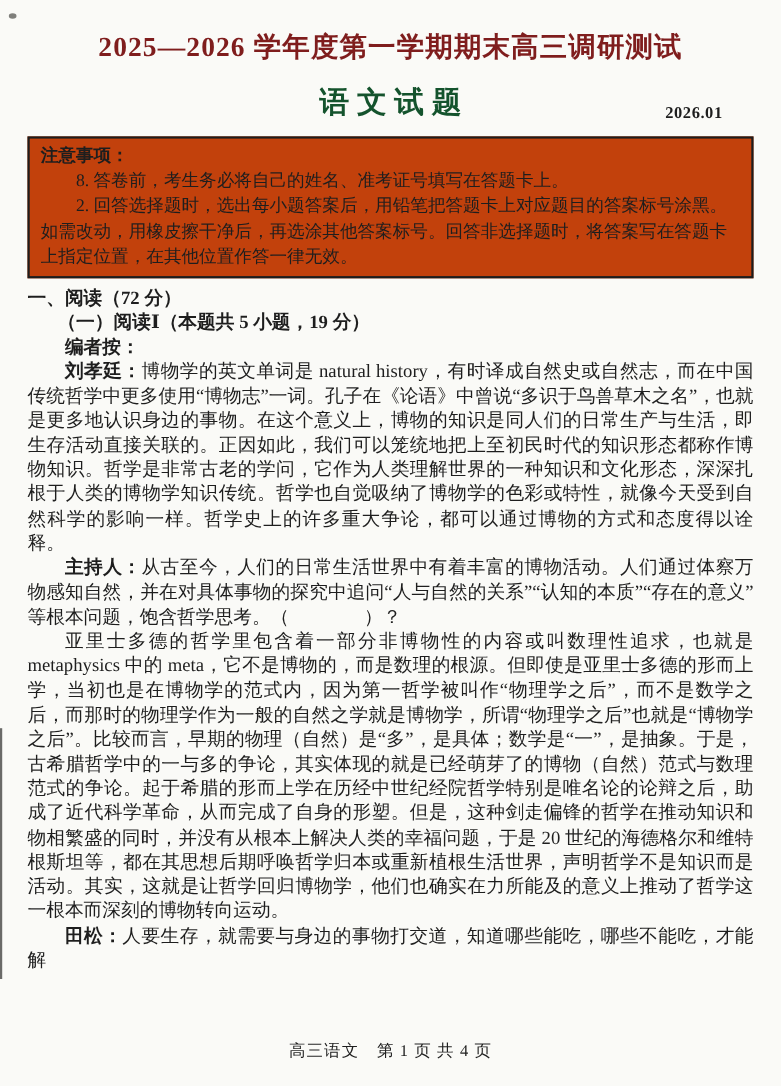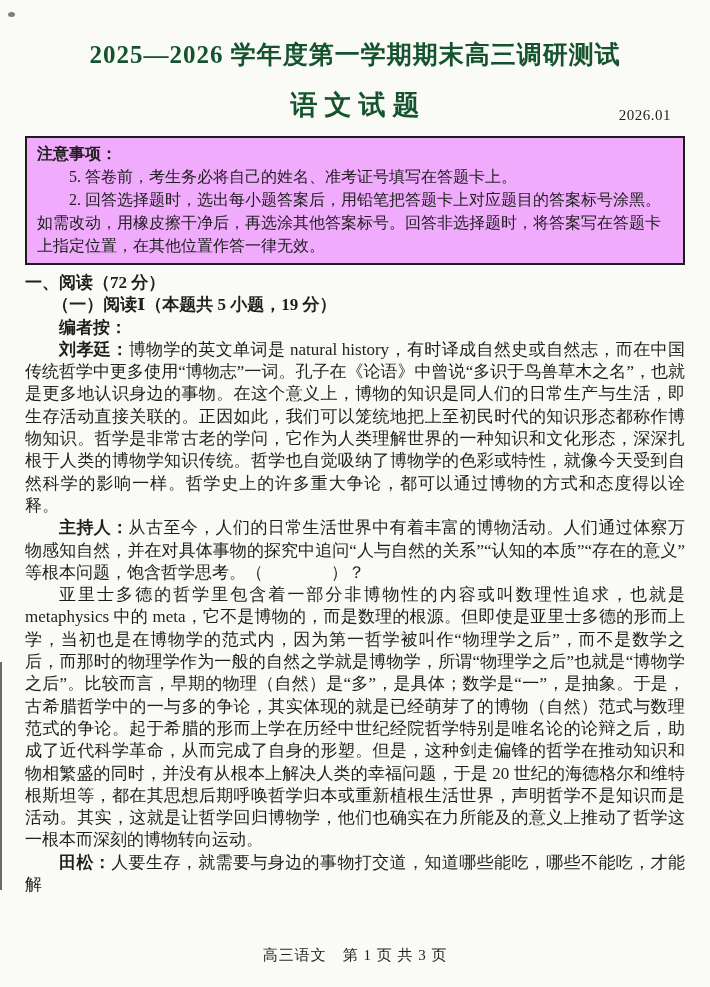--- a/index.html
+++ b/index.html
@@ -11,52 +11,52 @@
     position: relative;
     overflow: hidden;
   }
   .sheet { padding: 14px 25px 0 25px; }
 
   .doc-title {
     text-align: center;
     font-size: 25px;
     font-weight: bold;
     letter-spacing: 1px;
-    margin: 24px 0 0 0;
-    color: #14532d;
+    margin: 12px 0 0 0;
+    color: #7f1d1d;
   }
   .subtitle-row {
     position: relative;
     text-align: center;
     margin-top: 16px;
     height: 38px;
   }
   .subtitle {
     font-size: 27px;
     font-weight: bold;
     letter-spacing: 7px;
     padding-left: 7px;
     color: #14532d;
   }
   .exam-date {
     position: absolute;
-    right: 14px;
+    right: 28px;
     bottom: 1px;
     font-size: 15px;
-    font-weight: normal;
+    font-weight: bold;
     letter-spacing: 0.5px;
   }
 
   .notice-box {
     border: 2px solid #1d1d1d;
     margin-top: 11px;
     padding: 4px 10px 6px 10px;
     font-size: 16px;
     line-height: 23px;
-    background: #f0abfc;
+    background: #c2410c;
   }
   .notice-heading { font-weight: bold; margin: 0; }
   .notice-item { margin: 0; text-indent: 2em; }
 
   .body-text {
     margin-top: 7px;
     font-size: 17px;
     line-height: 22.3px;
   }
   .body-text p { margin: 0; }
@@ -103,34 +103,34 @@
 
   <h1 class="doc-title">2025—2026 学年度第一学期期末高三调研测试</h1>
 
   <div class="subtitle-row">
     <span class="subtitle">语文试题</span>
     <span class="exam-date">2026.01</span>
   </div>
 
   <div class="notice-box">
     <p class="notice-heading">注意事项：</p>
-    <p class="notice-item">5. 答卷前，考生务必将自己的姓名、准考证号填写在答题卡上。</p>
+    <p class="notice-item">8. 答卷前，考生务必将自己的姓名、准考证号填写在答题卡上。</p>
     <p class="notice-item">2. 回答选择题时，选出每小题答案后，用铅笔把答题卡上对应题目的答案标号涂黑。如需改动，用橡皮擦干净后，再选涂其他答案标号。回答非选择题时，将答案写在答题卡上指定位置，在其他位置作答一律无效。</p>
   </div>
 
   <div class="body-text">
     <p class="part-heading">一、阅读（72 分）</p>
     <p class="sub-heading">（一）阅读Ⅰ（本题共 5 小题，19 分）</p>
     <p class="editor-label">编者按：</p>
 
 
     <p class="para"><span class="speaker">刘孝廷：</span><span>博物学的英文单词是 natural history，有时译成自然史或自然志，而在中国传统哲学中更多使用“博物志”一词。孔子在《论语》中曾说“多识于鸟兽草木之名”，也就是更多地认识身边的事物。在这个意义上，博物的知识是同人们的日常生产与生活，即生存活动直接关联的。正因如此，我们可以笼统地把上至初民时代的知识形态都称作博物知识。哲学是非常古老的学问，它作为人类理解世界的一种知识和文化形态，深深扎根于人类的博物学知识传统。哲学也自觉吸纳了博物学的色彩或特性，就像今天受到自然科学的影响一样。哲学史上的许多重大争论，都可以通过博物的方式和态度得以诠释。</span></p>
 
     <p class="para"><span class="speaker">主持人：</span><span>从古至今，人们的日常生活世界中有着丰富的博物活动。人们通过体察万物感知自然，并在对具体事物的探究中追问“人与自然的关系”“认知的本质”“存在的意义”等根本问题，饱含哲学思考。（　　　　）？</span></p>
 
     <p class="para"><span class="speaker"></span><span>亚里士多德的哲学里包含着一部分非博物性的内容或叫数理性追求，也就是 metaphysics 中的 meta，它不是博物的，而是数理的根源。但即使是亚里士多德的形而上学，当初也是在博物学的范式内，因为第一哲学被叫作“物理学之后”，而不是数学之后，而那时的物理学作为一般的自然之学就是博物学，所谓“物理学之后”也就是“博物学之后”。比较而言，早期的物理（自然）是“多”，是具体；数学是“一”，是抽象。于是，古希腊哲学中的一与多的争论，其实体现的就是已经萌芽了的博物（自然）范式与数理范式的争论。起于希腊的形而上学在历经中世纪经院哲学特别是唯名论的论辩之后，助成了近代科学革命，从而完成了自身的形塑。但是，这种剑走偏锋的哲学在推动知识和物相繁盛的同时，并没有从根本上解决人类的幸福问题，于是 20 世纪的海德格尔和维特根斯坦等，都在其思想后期呼唤哲学归本或重新植根生活世界，声明哲学不是知识而是活动。其实，这就是让哲学回归博物学，他们也确实在力所能及的意义上推动了哲学这一根本而深刻的博物转向运动。</span></p>
 
     <p class="para"><span class="speaker">田松：</span><span>人要生存，就需要与身边的事物打交道，知道哪些能吃，哪些不能吃，才能解</span></p>
   </div>
 
 </div>
 
-<div class="page-footer">高三语文　第 1 页 共 3 页</div>
+<div class="page-footer">高三语文　第 1 页 共 4 页</div>
 
 </body></html>

